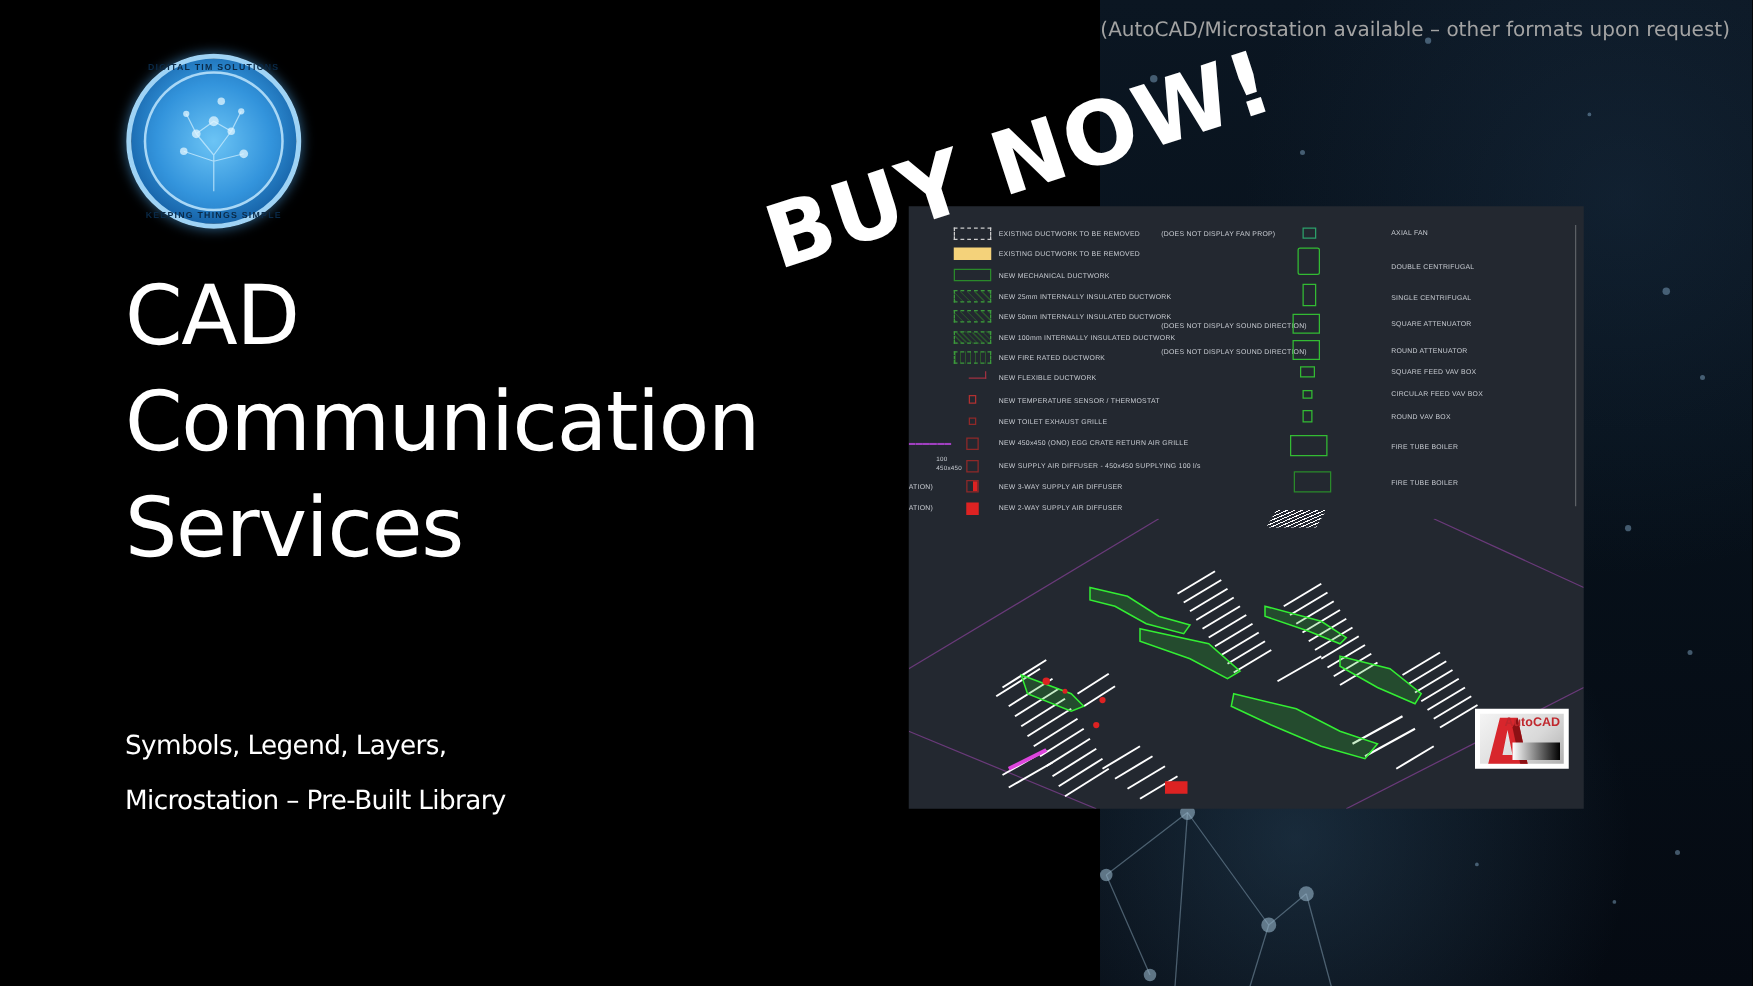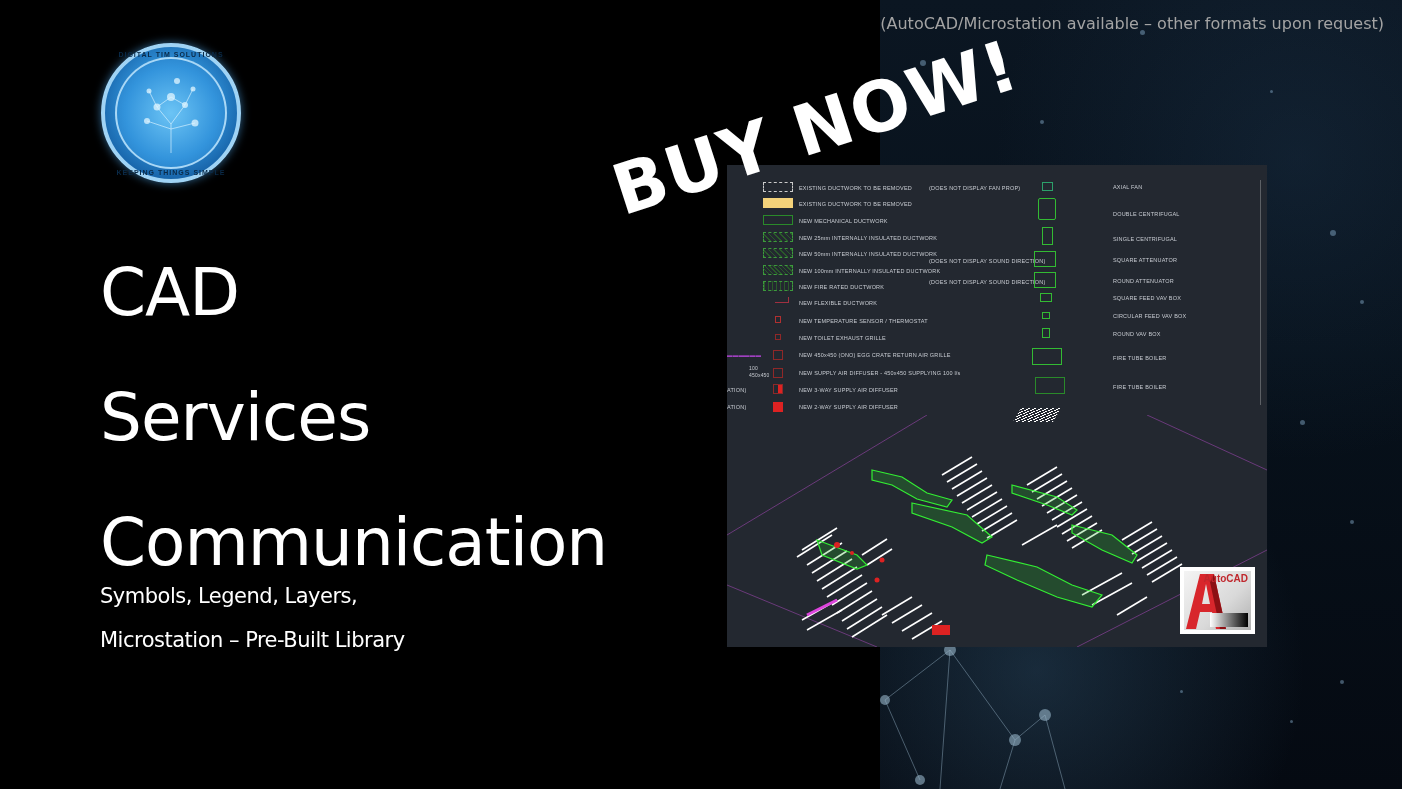--- a/index.html
+++ b/index.html
@@ -39,21 +39,21 @@
   }
   .logo-text-top { top: 4px; }
   .logo-text-bot { bottom: 3px; }
   .logo svg { position: absolute; left: 22px; top: 22px; }
 
   .title {
     position: absolute; left: 100px; top: 210px;
     font-family: "DejaVu Sans", sans-serif; font-size: 66px; line-height: 85px; font-weight: normal;
     color: #fff; letter-spacing: -1px;
   }
-  .title div { white-space: nowrap; margin-top: 40px; }
+  .title div { white-space: nowrap; }
 
   .subtitle {
     position: absolute; left: 100px; top: 574px;
     font-family: "DejaVu Sans", sans-serif; font-size: 21px; line-height: 44px; color: #fff;
     letter-spacing: -0.5px;
   }
   .subtitle div { white-space: nowrap; }
 
   .cad-panel {
     position: absolute; left: 727px; top: 165px; width: 540px; height: 482px;
@@ -64,21 +64,21 @@
   .sym { position: absolute; }
 
   .buy-now {
     position: absolute; left: 628px; top: 150px;
     font-family: "DejaVu Sans", sans-serif; font-weight: bold; font-size: 70px; color: #fff;
     transform: rotate(-18deg); transform-origin: left bottom; white-space: nowrap;
     letter-spacing: 1px; z-index: 5;
   }
 
   .autocad-badge {
-    position: absolute; left: 1180px; top: 567px; width: 75px; height: 67px;
+    position: absolute; left: 1180px; top: 567px; width: 75px; height: 48px;
     background: #fff; padding: 4px;
   }
   .autocad-badge-inner {
     position: relative; width: 100%; height: 100%;
     background: linear-gradient(135deg, #f4f4f4 0%, #d9d9d9 60%, #b0b0b0 100%);
     overflow: hidden;
   }
   .autocad-word {
     position: absolute; right: 3px; top: 2px; font-size: 10px; font-weight: bold; color: #c0272d;
   }
@@ -141,22 +141,22 @@
       <circle cx="66" cy="20" r="2.5"></circle>
       <circle cx="20" cy="52" r="3"></circle>
       <circle cx="68" cy="54" r="3.5"></circle>
       <circle cx="50" cy="12" r="3"></circle>
     </g>
   </svg>
 </div>
 
 <div class="title">
   <div>CAD</div>
+  <div>Communication</div>
   <div>Services</div>
-  <div>Communication</div>
 </div>
 
 <div class="subtitle">
   <div>Symbols, Legend, Layers,</div>
   <div>Microstation – Pre-Built Library</div>
 </div>
 
 <div class="cad-panel">
 
   <div class="sym" style="left:36px;top:17px;width:30px;height:10px;border:1px dashed #ccc;"></div>

